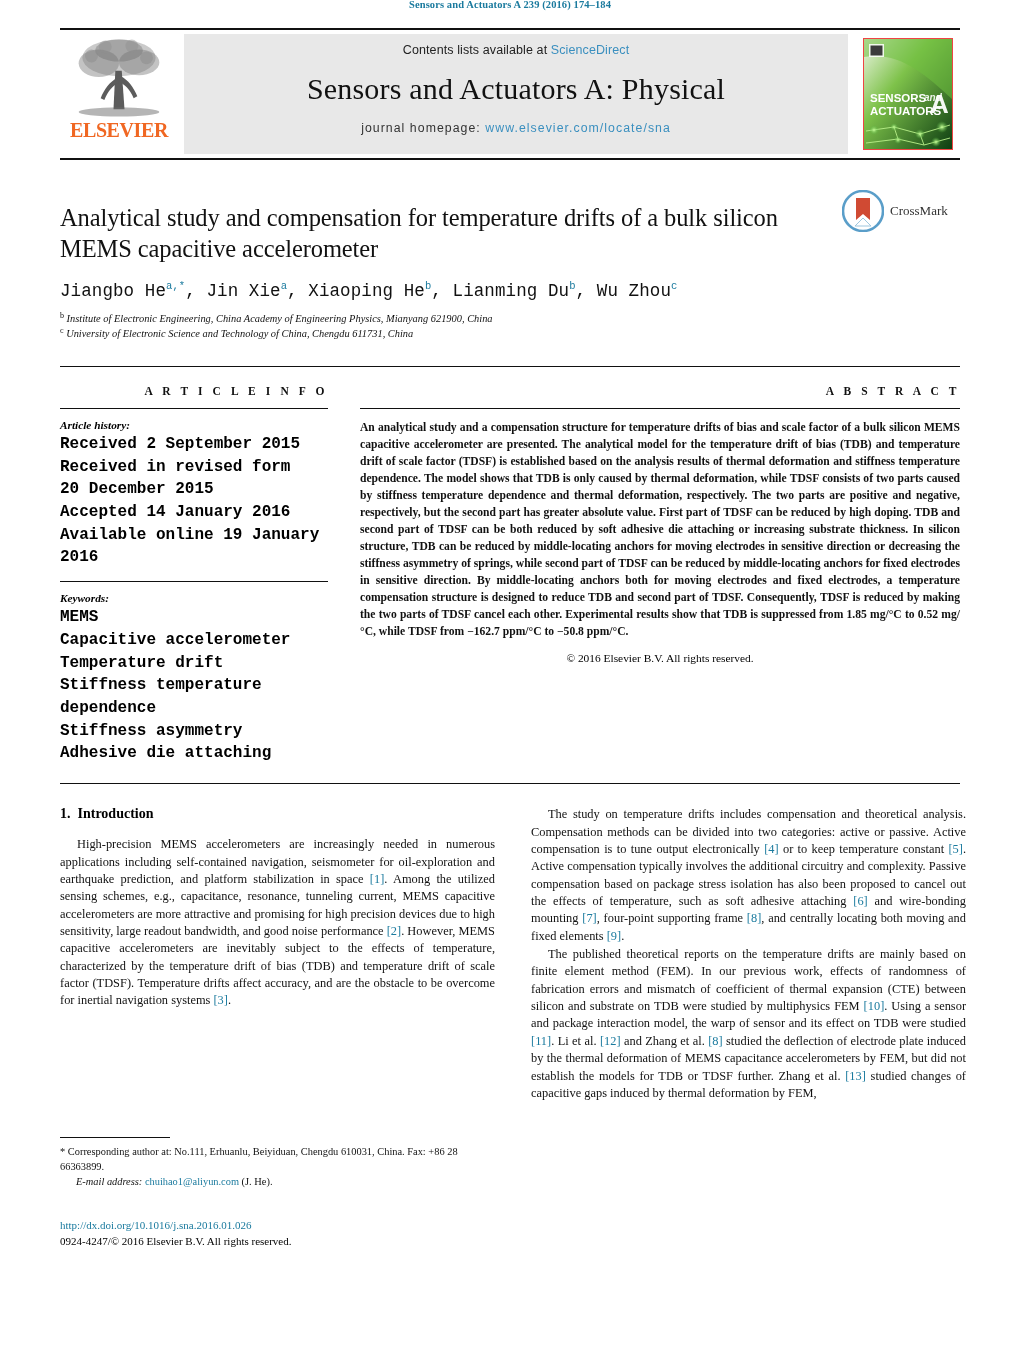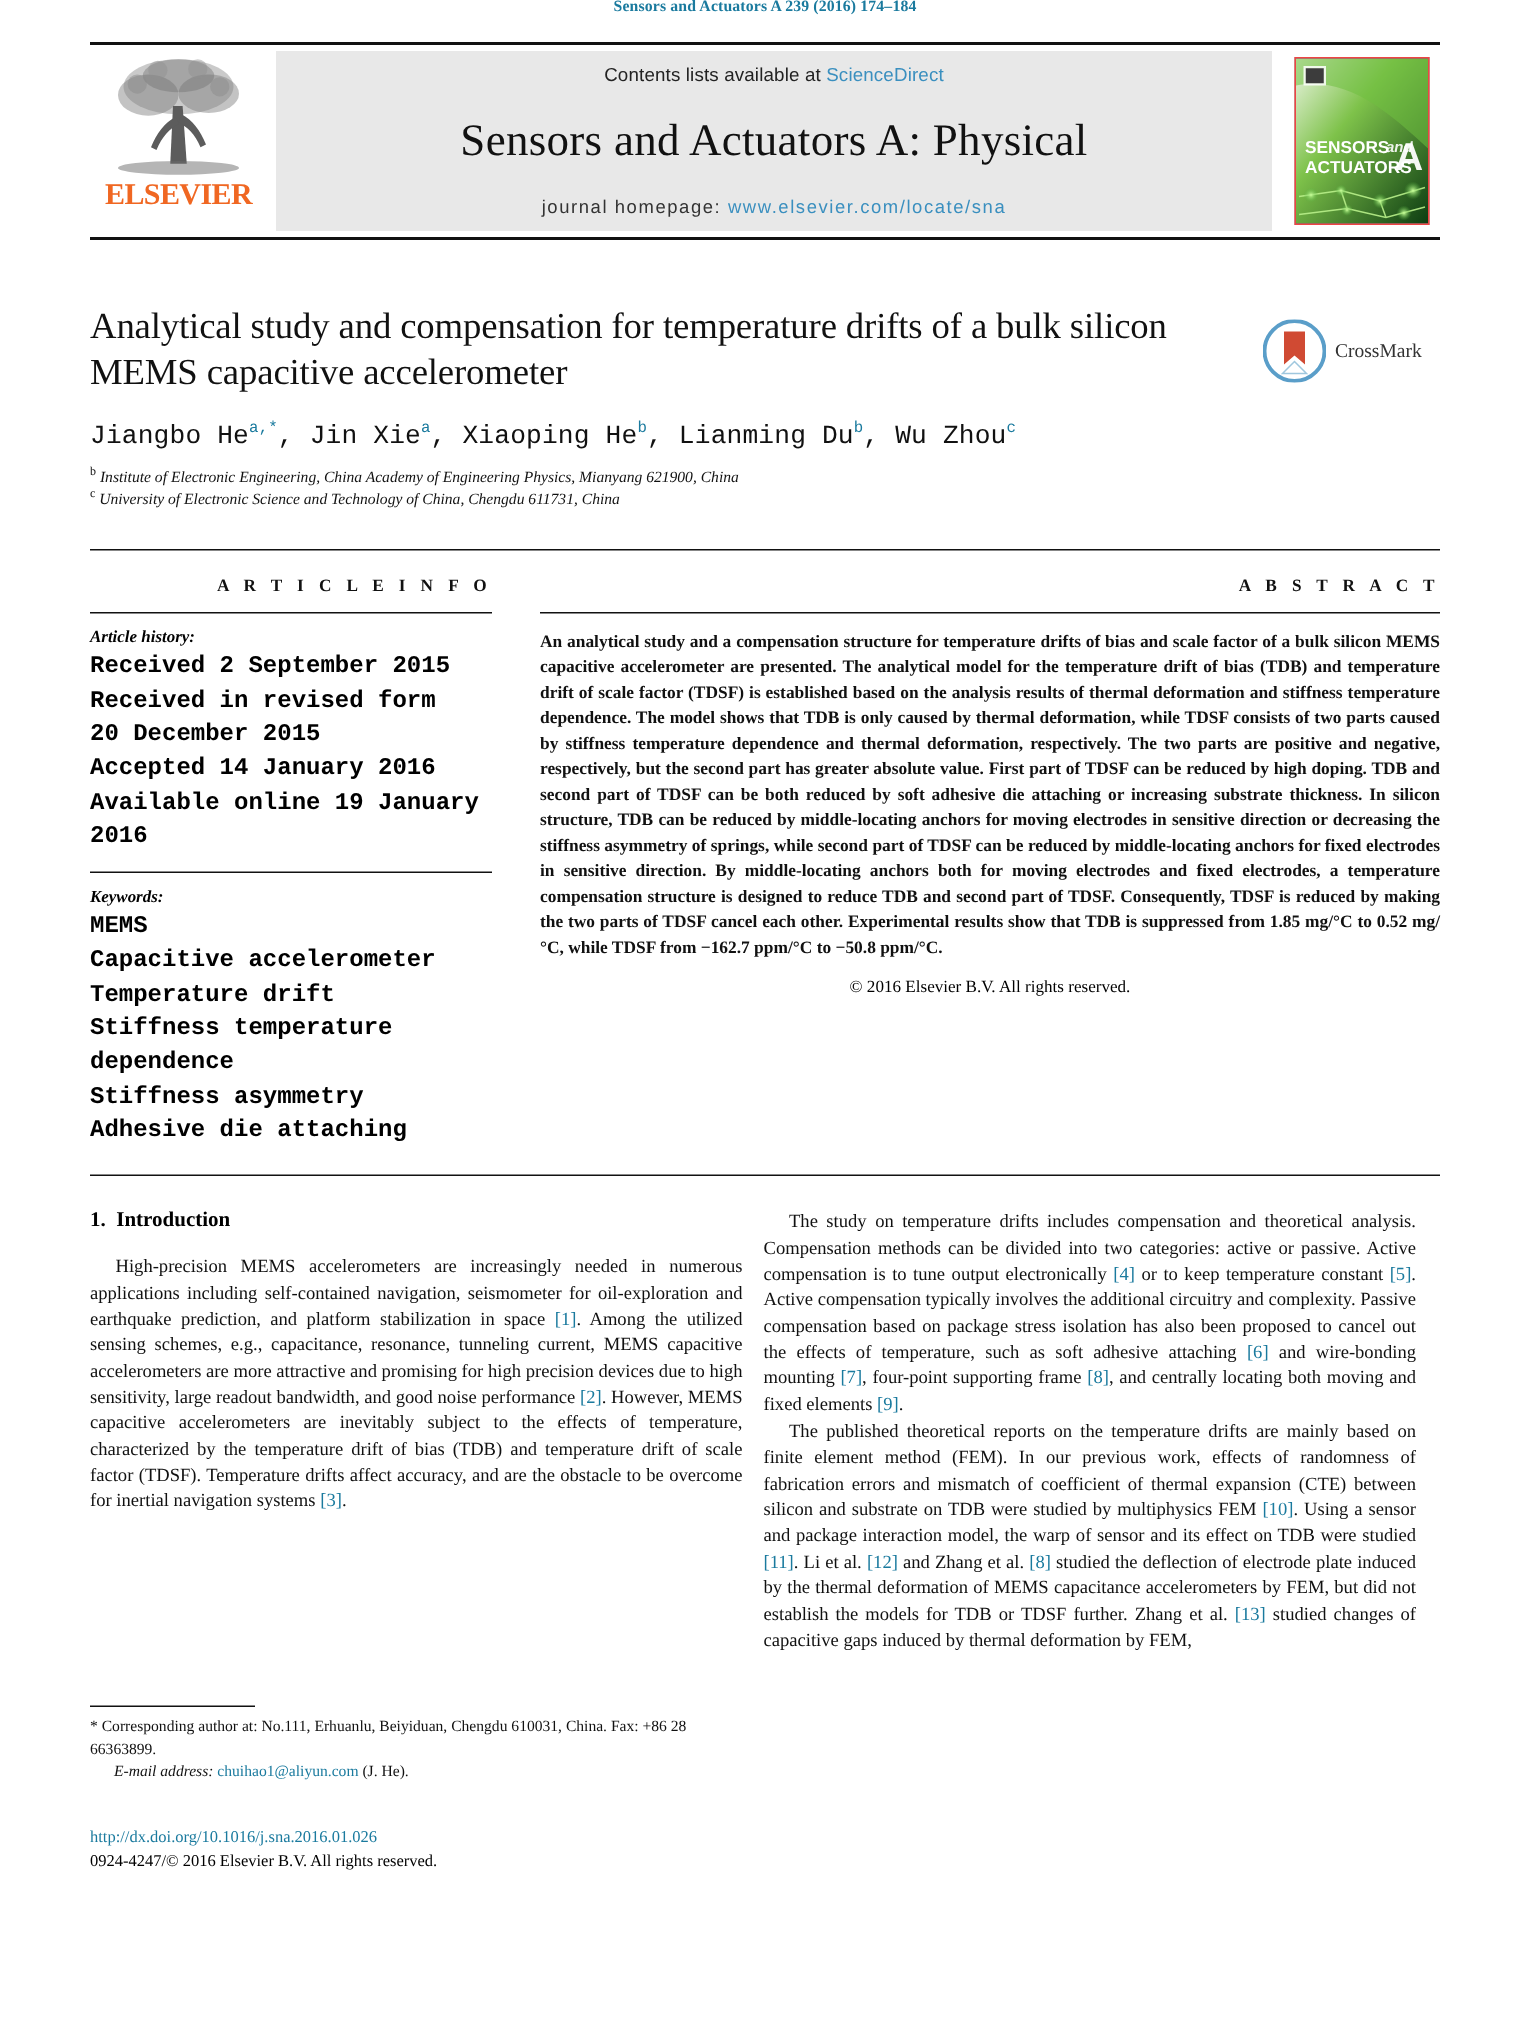--- a/index.html
+++ b/index.html
@@ -63,21 +63,21 @@
     margin-top: -2px;
   }
   .journal-band {
     flex: 1 1 auto;
     background: #e8e8e8;
     margin: 4px 8px 4px 6px;
     display: flex;
     flex-direction: column;
     align-items: center;
     justify-content: space-between;
-    padding: 9px 0 9px 0;
+    padding: 9px 0 19px 0;
   }
   .contents-line {
     font-family: "Liberation Sans", sans-serif;
     font-size: 12.5px;
     color: #222;
     letter-spacing: .1px;
   }
   .contents-line .sd {
     color: #3a8fbf;
   }
@@ -123,21 +123,21 @@
     line-height: 1.28;
     font-weight: normal;
     color: #111;
     margin: 0;
     width: 770px;
     letter-spacing: -0.1px;
   }
   .crossmark {
     position: absolute;
     right: 0px;
-    top: 49px;
+    top: 26px;
     width: 118px;
     height: 50px;
     display: flex;
     align-items: center;
     gap: 6px;
   }
   .cm-badge { width: 42px; height: 42px; display:block; }
   .cm-text {
     font-family: "Liberation Serif", serif;
     font-size: 13px;
@@ -231,21 +231,21 @@
 
   .big-rule {
     border-top: 1.6px solid #111;
     margin-top: 18px;
   }
 
   
   .body-cols {
     margin-top: 22px;
     display: flex;
-    gap: 14px;
+    gap: 36px;
     position: relative;
   }
   .bcol { width: 435px; flex: 0 0 435px; }
   .h1 {
     font-family: "Liberation Serif", serif;
     font-size: 14px;
     font-weight: bold;
     margin: 0 0 14px 0;
   }
   .h1 .num { margin-right: 7px; }

